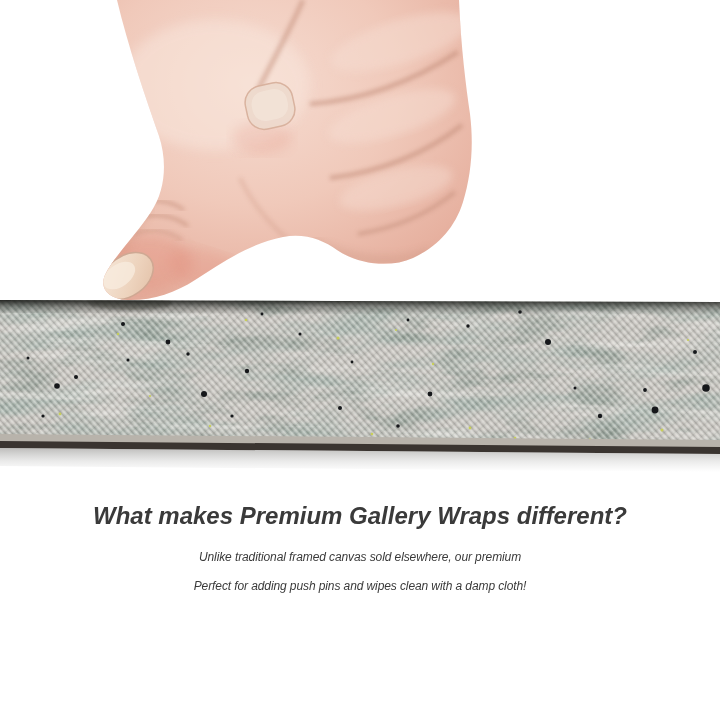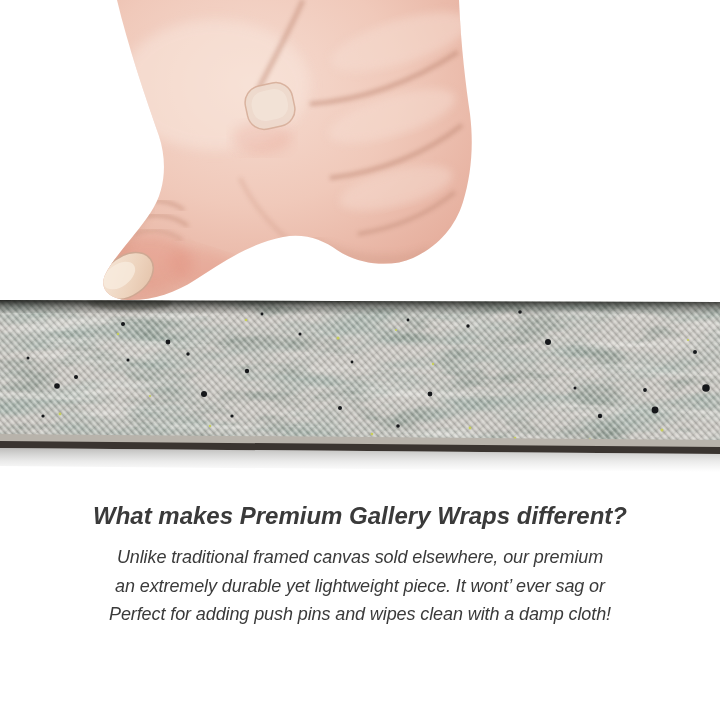--- a/index.html
+++ b/index.html
@@ -9,21 +9,21 @@
   .strip{position:absolute;top:298px;left:0;width:720px;height:174px;}
   .copy{
     position:absolute;top:501px;left:0;width:720px;
     text-align:center;font-style:italic;color:var(--text-color,#3a3a3a);
   }
   .copy h2{
     margin:0 0 12px 0;font-size:24px;line-height:30px;font-weight:700;
     font-style:italic;letter-spacing:0;
   }
   .copy .line{
-    font-size:18px;line-height:28.5px;font-weight:400;letter-spacing:-0.1px;
+    font-size:12px;line-height:28.5px;font-weight:400;letter-spacing:-0.1px;
   }
 </style>
 </head>
 <body>
 
 <div class="stage">
 
   <div class="hand">
     <svg width="720" height="302" viewBox="0 0 720 302" xmlns="http://www.w3.org/2000/svg">
       <defs>
@@ -205,17 +205,16 @@
 
       <path d="M0,143 L720,149 L720,156 L0,150 Z" fill="#3a3430"></path>
 
       <path d="M0,150 L720,156 L720,174 L0,168 Z" fill="url(#dropShadow)"></path>
     </svg>
   </div>
 
   <div class="copy">
     <h2>What makes Premium Gallery Wraps different?</h2>
     <div class="line">Unlike traditional framed canvas sold elsewhere, our premium</div>
-    <div class="line">an extremely durable yet lightweight piece. It wont’ ever sag or</div>
     <div class="line">Perfect for adding push pins and wipes clean with a damp cloth!</div>
   </div>
 
 </div>
 
 </body></html>

